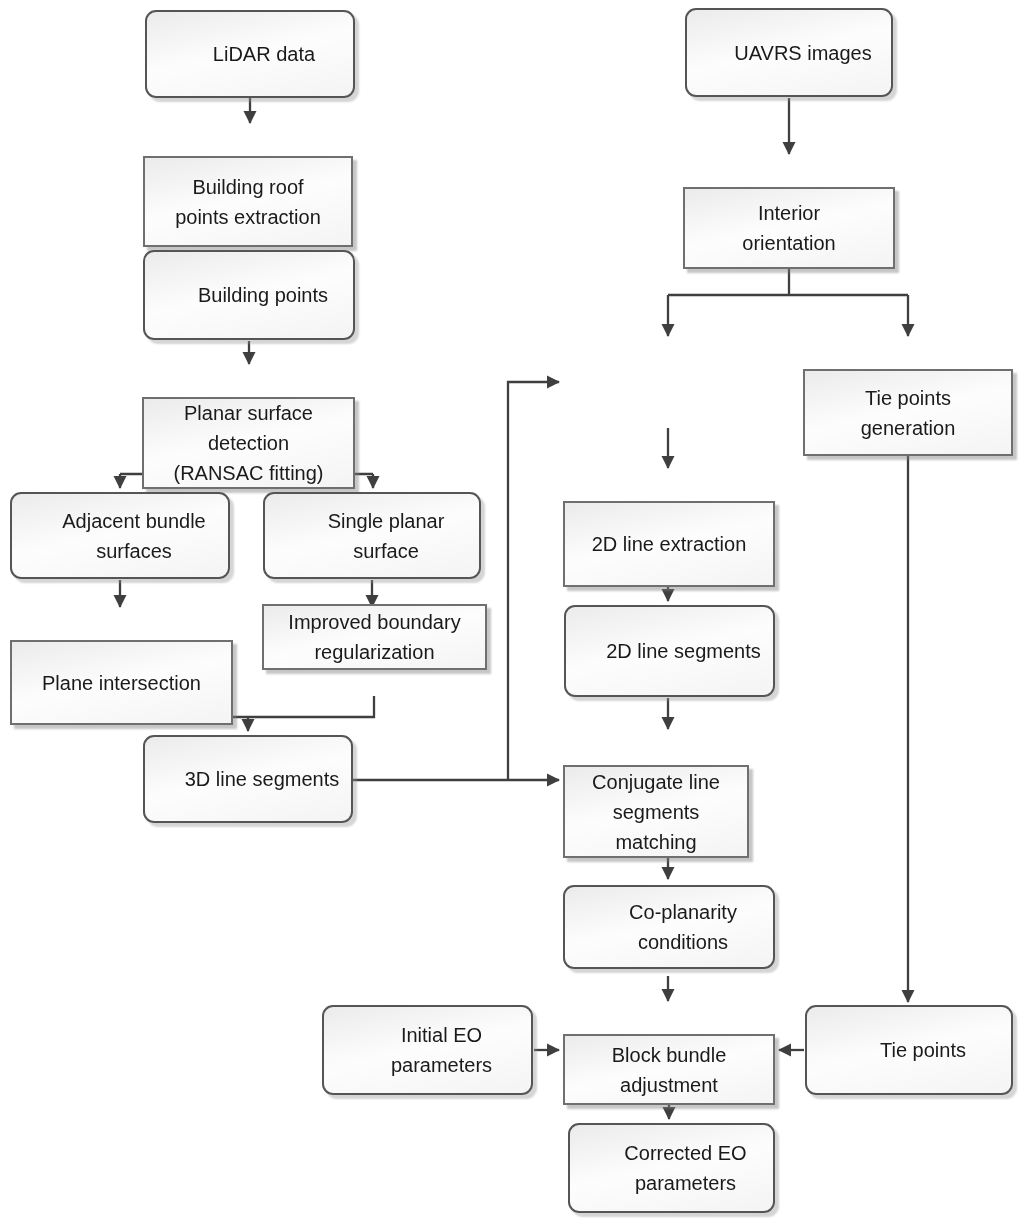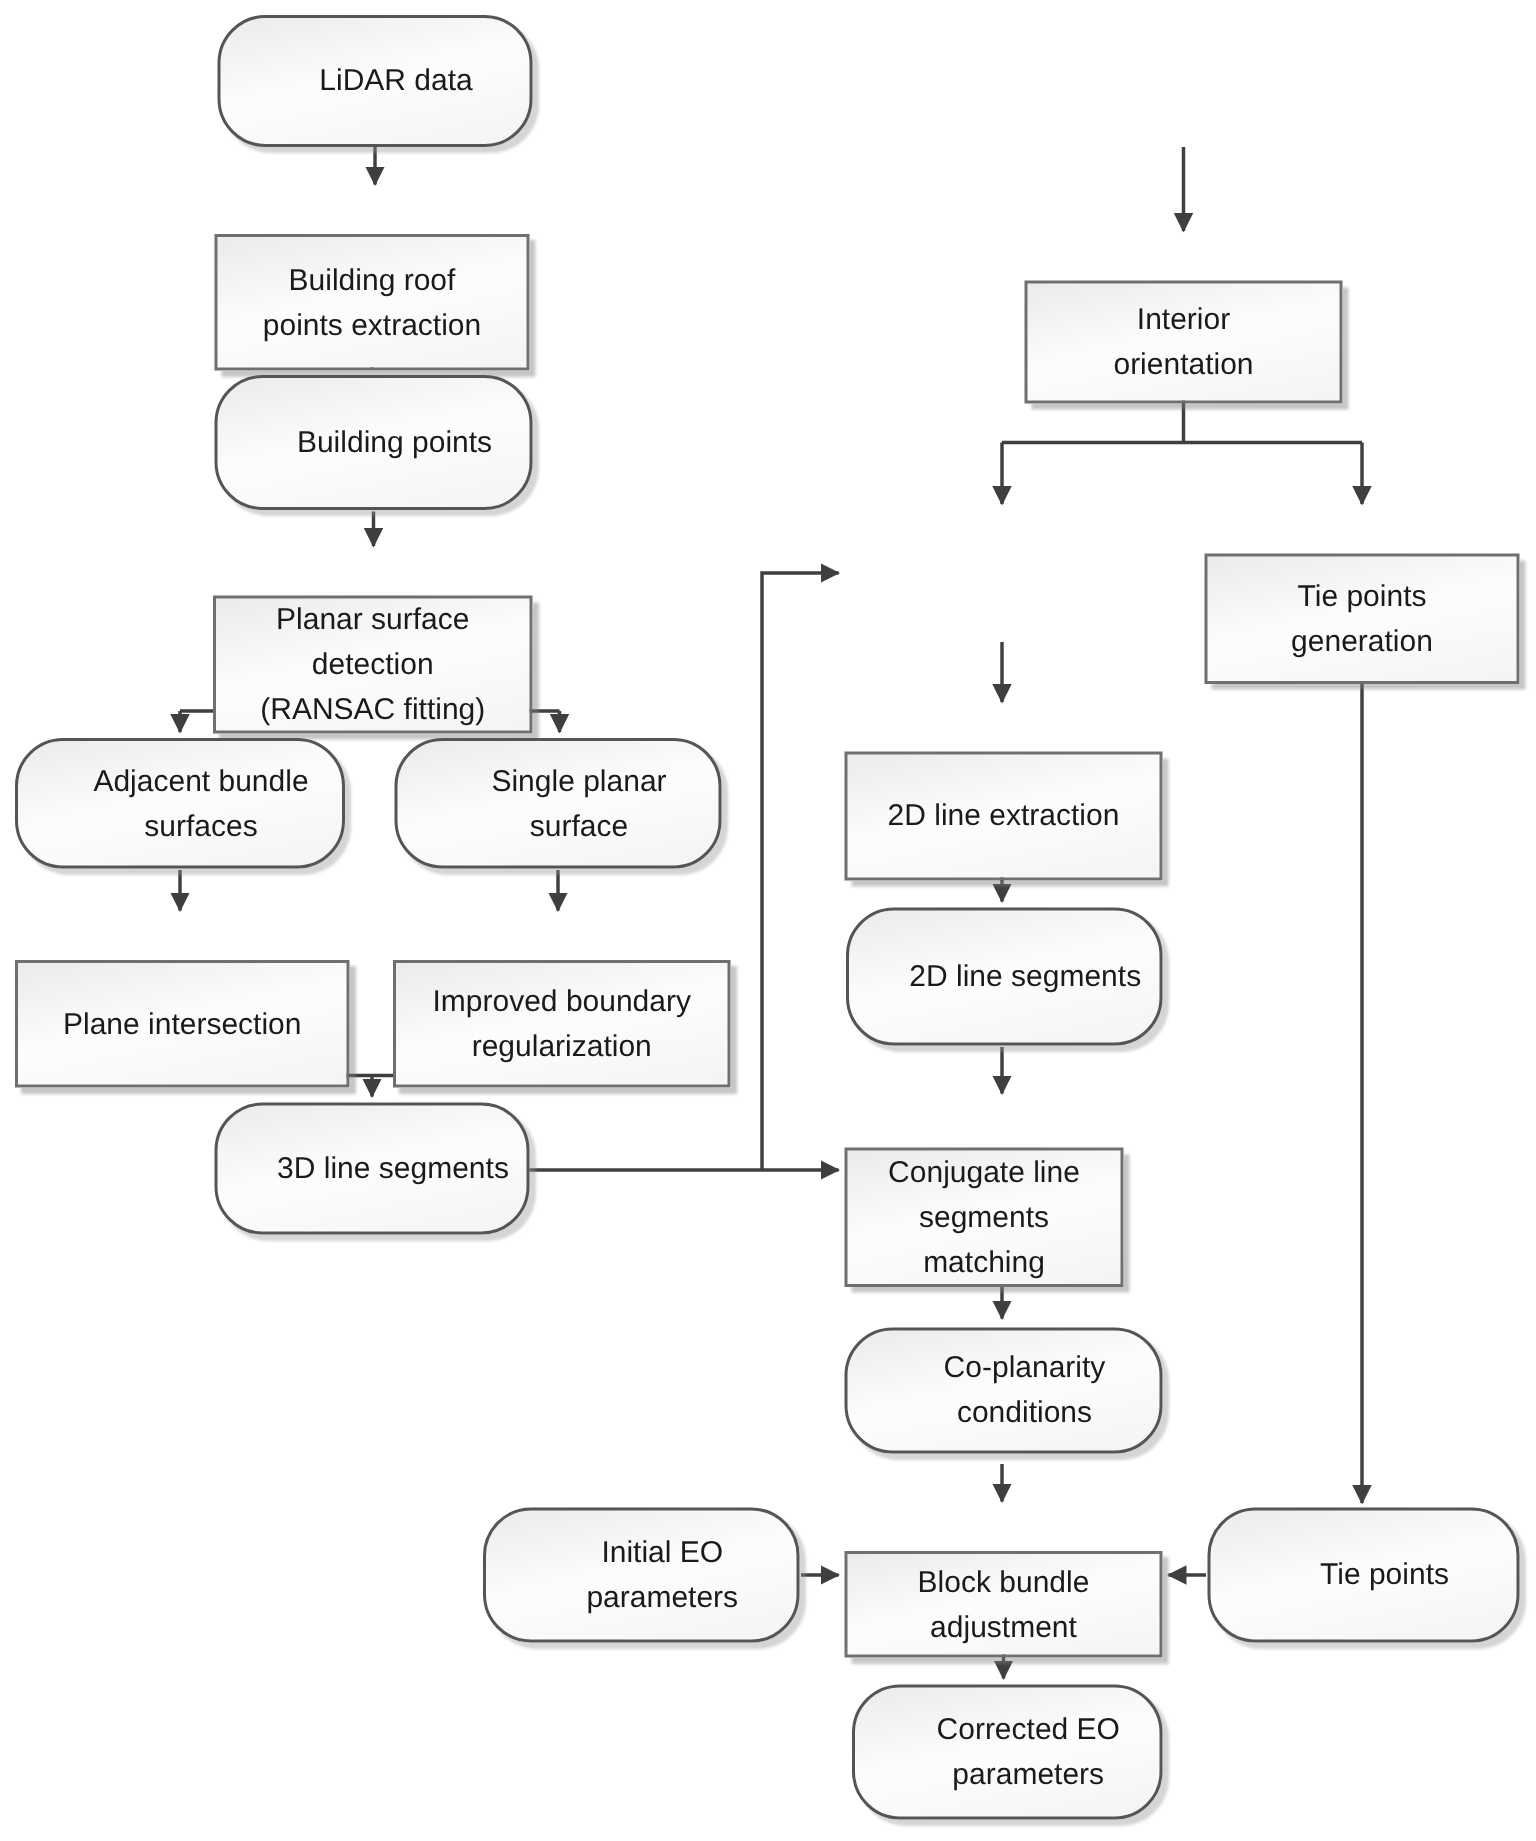--- a/index.html
+++ b/index.html
@@ -38,21 +38,21 @@
     white-space: pre-line;
     padding: 2px 6px;
   }
   .node.rect {
     border: 2px solid #6f6f6f;
     box-shadow: 4px 4px 2px rgba(128,128,128,0.45);
     margin-top: 29px;
   }
   .node.rounded {
     border: 2px solid #555555;
-    border-radius: 32px;
+    border-radius: 11px;
     box-shadow: 4px 4px 2px rgba(150,150,150,0.40);
     padding-left: 28px;
   }
 </style>
 </head>
 <body>
 
 <div id="canvas">
 
   <svg id="edges-svg" viewBox="0 0 1024 1227" xmlns="http://www.w3.org/2000/svg">
@@ -126,29 +126,32 @@
 
   <div class="node rounded" style="left:263px;top:492px;width:218px;height:87px">
     <span class="lbl">Single planar
 surface</span>
   </div>
 
   <div class="node rect" style="left:10px;top:611px;width:223px;height:85px">
     <span class="lbl">Plane intersection</span>
   </div>
 
-  <div class="node rect" style="left:262px;top:611px;width:225px;height:85px">
+  <div class="node rect" style="left:262px;top:575px;width:225px;height:66px">
     <span class="lbl">Improved boundary
 regularization</span>
   </div>
 
   <div class="node rounded" style="left:143px;top:735px;width:210px;height:88px">
     <span class="lbl">3D line segments</span>
   </div>
 
+  <div class="node rounded" style="left:685px;top:8px;width:208px;height:89px">
+    <span class="lbl">UAVRS images</span>
+  </div>
 
   <div class="node rect" style="left:683px;top:158px;width:212px;height:82px">
     <span class="lbl">Interior
 orientation</span>
   </div>
 
 
   <div class="node rect" style="left:803px;top:340px;width:210px;height:87px">
     <span class="lbl">Tie points
 generation</span>

